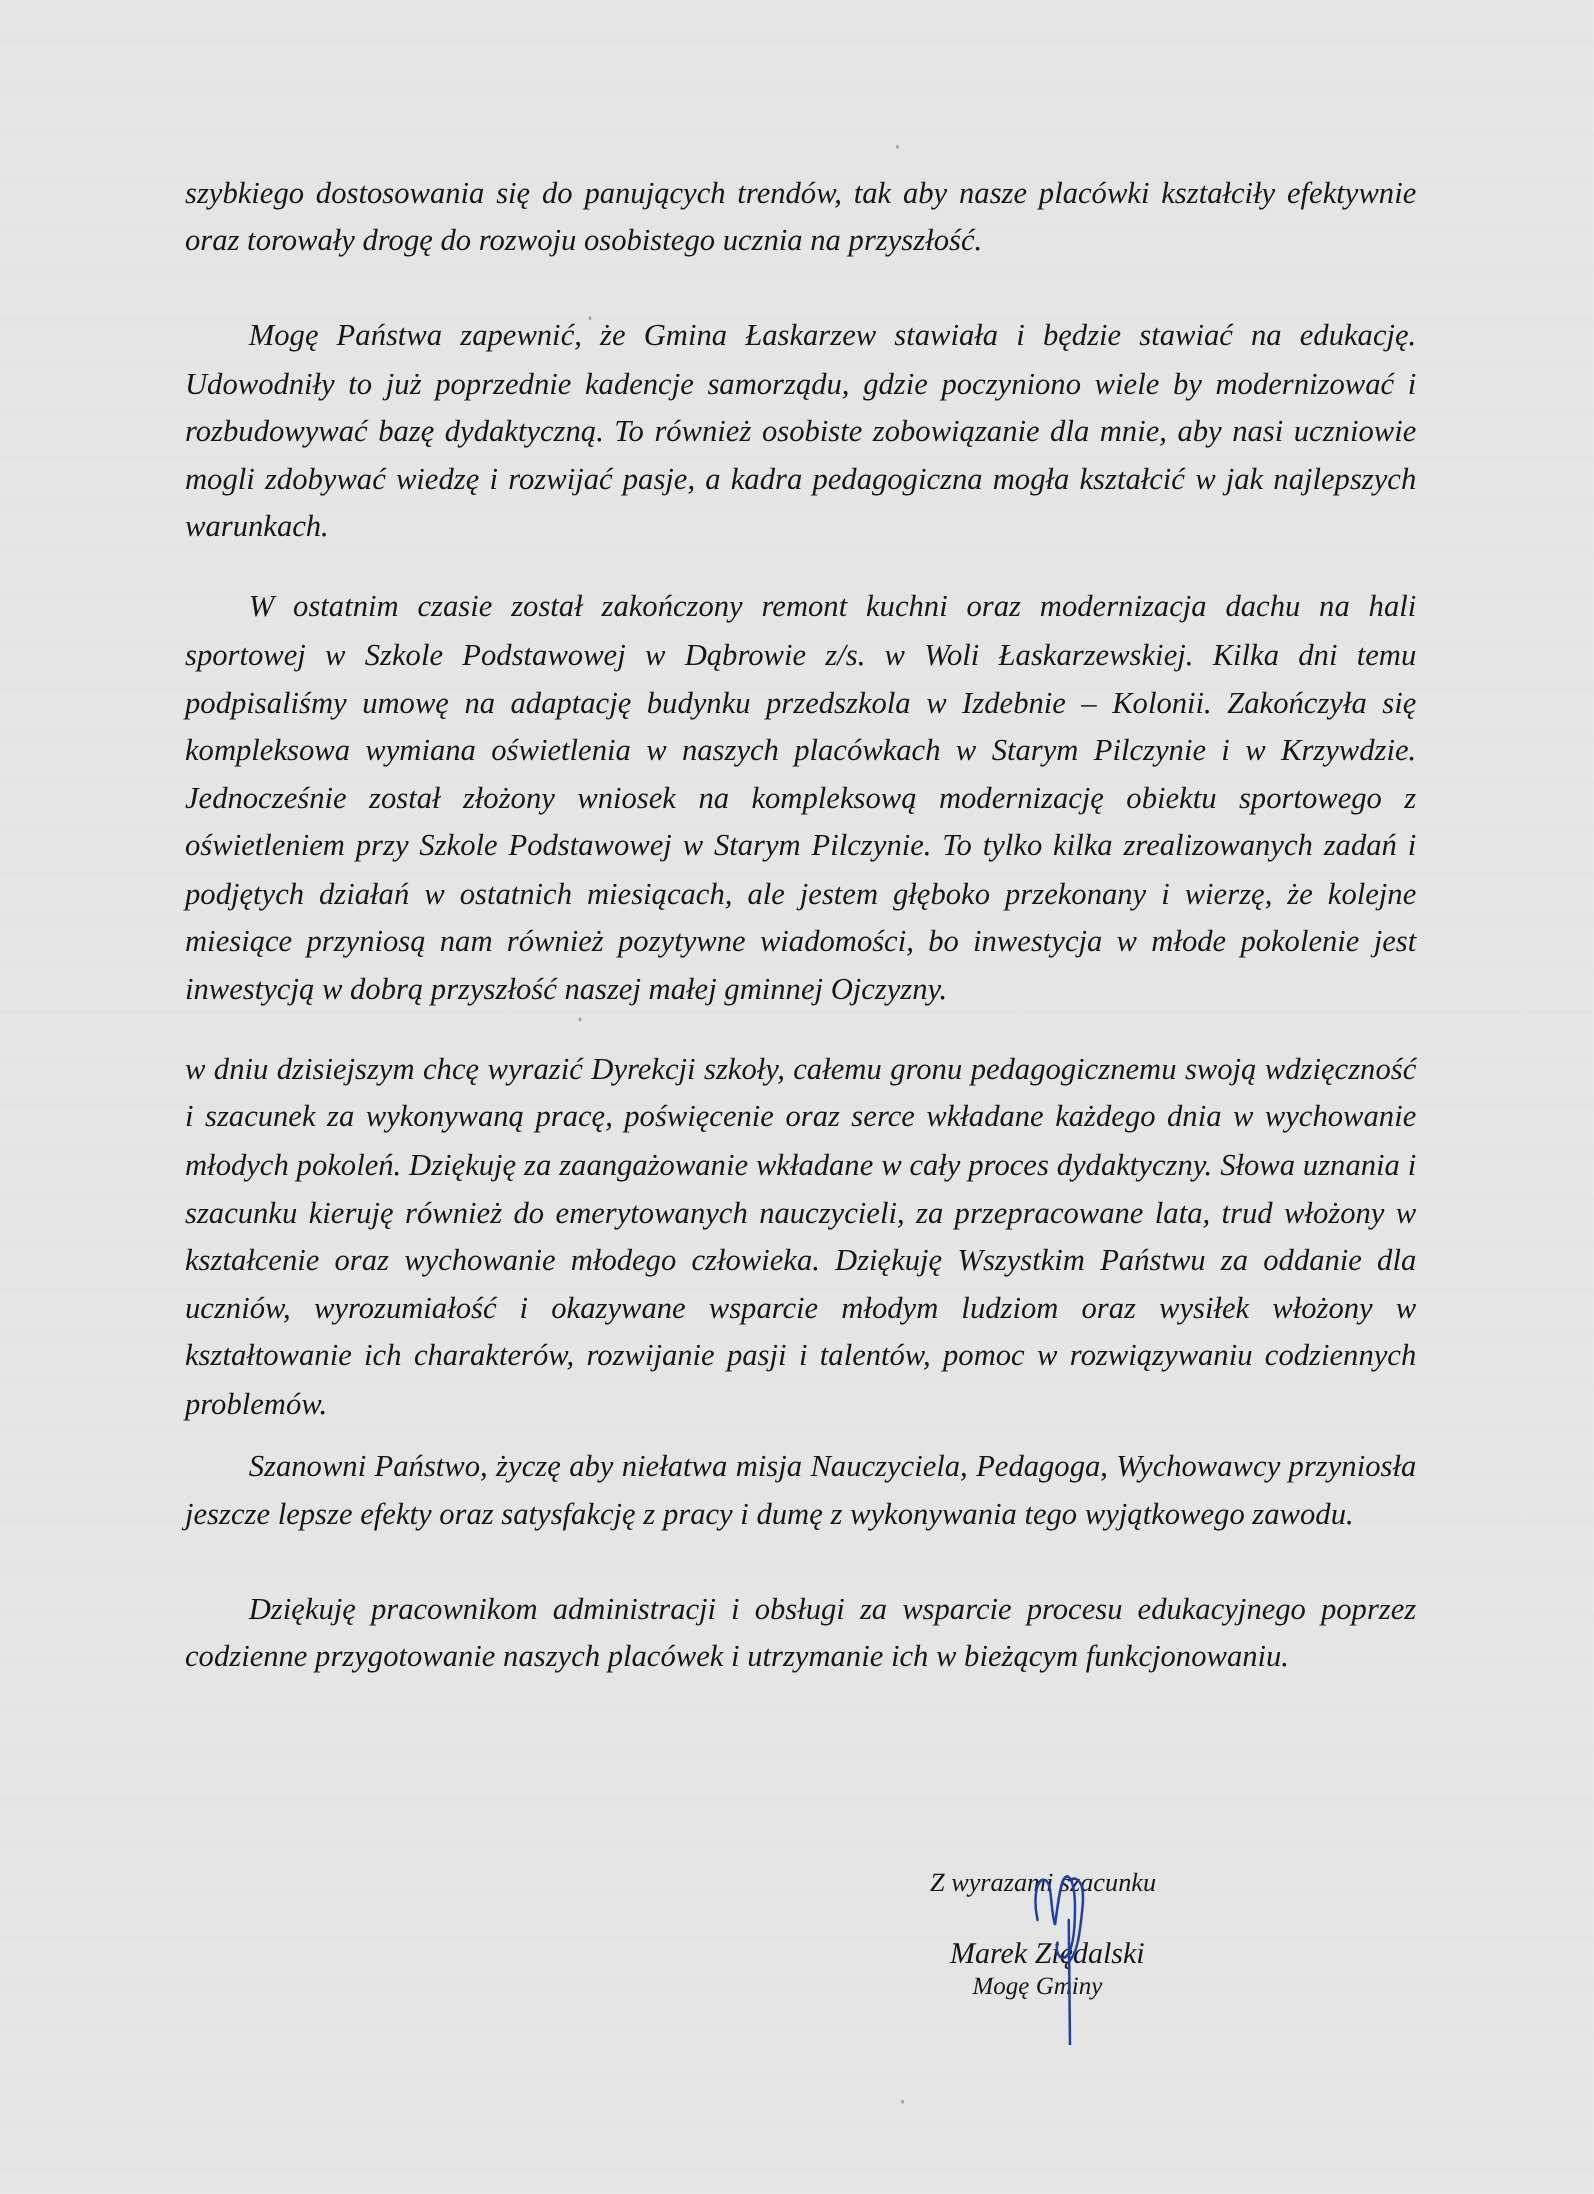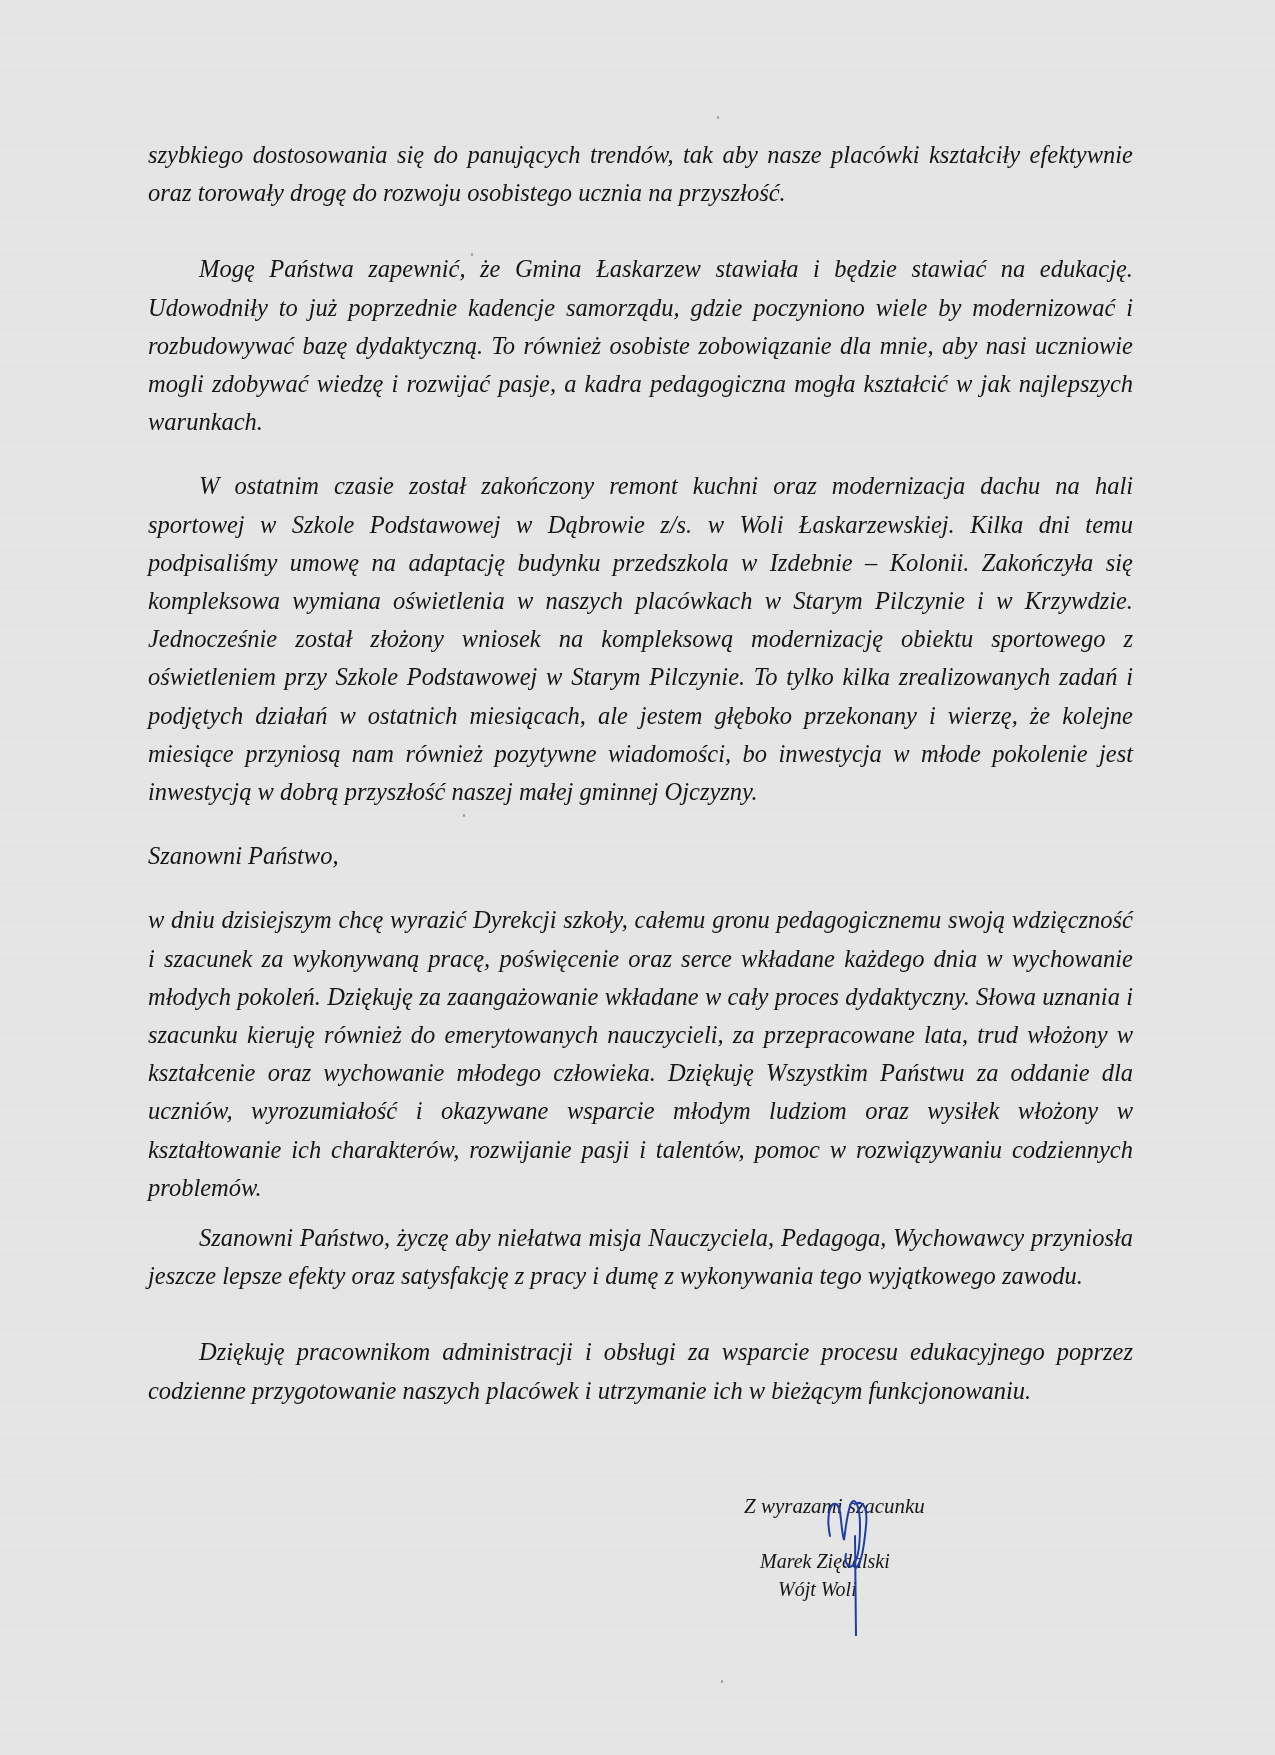--- a/index.html
+++ b/index.html
@@ -62,21 +62,21 @@
       position: absolute;
       left: 44px;
       top: 16px;
       white-space: nowrap;
     }
     .name-line {
       position: absolute;
       left: 60px;
       top: 72px;
       white-space: nowrap;
-      font-size: 20px;
+      font-size: 24px;
     }
     .title-line {
       position: absolute;
       left: 78px;
       top: 100px;
       white-space: nowrap;
       font-size: 20px;
     }
     .signature {
       position: absolute;
@@ -95,30 +95,29 @@
 </head>
 <body>
 
 <div class="page">
   <div class="bleed"></div>
 
   <div class="text-block" style="color: rgb(22, 22, 22);">
     <p>szybkiego dostosowania się do panujących trendów, tak aby nasze placówki kształciły efektywnie oraz torowały drogę do rozwoju osobistego ucznia na przyszłość.</p>
     <p class="indent gap-lg">Mogę Państwa zapewnić, że Gmina Łaskarzew stawiała i będzie stawiać na edukację. Udowodniły to już poprzednie kadencje samorządu, gdzie poczyniono wiele by modernizować i rozbudowywać bazę dydaktyczną. To również osobiste zobowiązanie dla mnie, aby nasi uczniowie mogli zdobywać wiedzę i rozwijać pasje, a kadra pedagogiczna mogła kształcić w jak najlepszych warunkach.</p>
     <p class="indent gap-md">W ostatnim czasie został zakończony remont kuchni oraz modernizacja dachu na hali sportowej w Szkole Podstawowej w Dąbrowie z/s. w Woli Łaskarzewskiej. Kilka dni temu podpisaliśmy umowę na adaptację budynku przedszkola w Izdebnie – Kolonii. Zakończyła się kompleksowa wymiana oświetlenia w naszych placówkach w Starym Pilczynie i w Krzywdzie. Jednocześnie został złożony wniosek na kompleksową modernizację obiektu sportowego z oświetleniem przy Szkole Podstawowej w Starym Pilczynie. To tylko kilka zrealizowanych zadań i podjętych działań w ostatnich miesiącach, ale jestem głęboko przekonany i wierzę, że kolejne miesiące przyniosą nam również pozytywne wiadomości, bo inwestycja w młode pokolenie jest inwestycją w dobrą przyszłość naszej małej gminnej Ojczyzny.</p>
-    <p class="gap-md">Szanowni Państwo,</p>
     <p class="gap-md">w dniu dzisiejszym chcę wyrazić Dyrekcji szkoły, całemu gronu pedagogicznemu swoją wdzięczność i szacunek za wykonywaną pracę, poświęcenie oraz serce wkładane każdego dnia w wychowanie młodych pokoleń. Dziękuję za zaangażowanie wkładane w cały proces dydaktyczny. Słowa uznania i szacunku kieruję również do emerytowanych nauczycieli, za przepracowane lata, trud włożony w kształcenie oraz wychowanie młodego człowieka. Dziękuję Wszystkim Państwu za oddanie dla uczniów, wyrozumiałość i okazywane wsparcie młodym ludziom oraz wysiłek włożony w kształtowanie ich charakterów, rozwijanie pasji i talentów, pomoc w rozwiązywaniu codziennych problemów.</p>
     <p class="indent gap-sm">Szanowni Państwo, życzę aby niełatwa misja Nauczyciela, Pedagoga, Wychowawcy przyniosła jeszcze lepsze efekty oraz satysfakcję z pracy i dumę z wykonywania tego wyjątkowego zawodu.</p>
     <p class="indent gap-lg">Dziękuję pracownikom administracji i obsługi za wsparcie procesu edukacyjnego poprzez codzienne przygotowanie naszych placówek i utrzymanie ich w bieżącym funkcjonowaniu.</p>
   </div>
 
   <div class="closing">
     <div class="closing-line">Z wyrazami szacunku</div>
     <div class="name-line">Marek Ziędalski</div>
-    <div class="title-line">Wójt Woli</div>
+    <div class="title-line">Mogę Gminy</div>
   </div>
 
   <svg class="signature" viewBox="0 0 60 140">
     <path id="sig-path" d="M8 40 C 4 20, 8 6, 14 8 C 20 10, 18 30, 22 44 C 24 30, 26 10, 30 6 C 34 2, 38 12, 38 30 C 38 50, 36 66, 30 70 C 26 72, 22 66, 24 58 M 34 8 C 40 4, 46 10, 44 30 C 42 50, 40 66, 34 72 M 33 40 L 34 140" fill="none" stroke="#1f3fa8" stroke-width="2" stroke-linecap="round"></path>
   </svg>
 
   <span class="speck" style="left:717px; top:116px;"></span>
   <span class="speck" style="left:471px; top:253px;"></span>
   <span class="speck" style="left:463px; top:814px;"></span>
   <span class="speck" style="left:721px; top:1680px;"></span>

